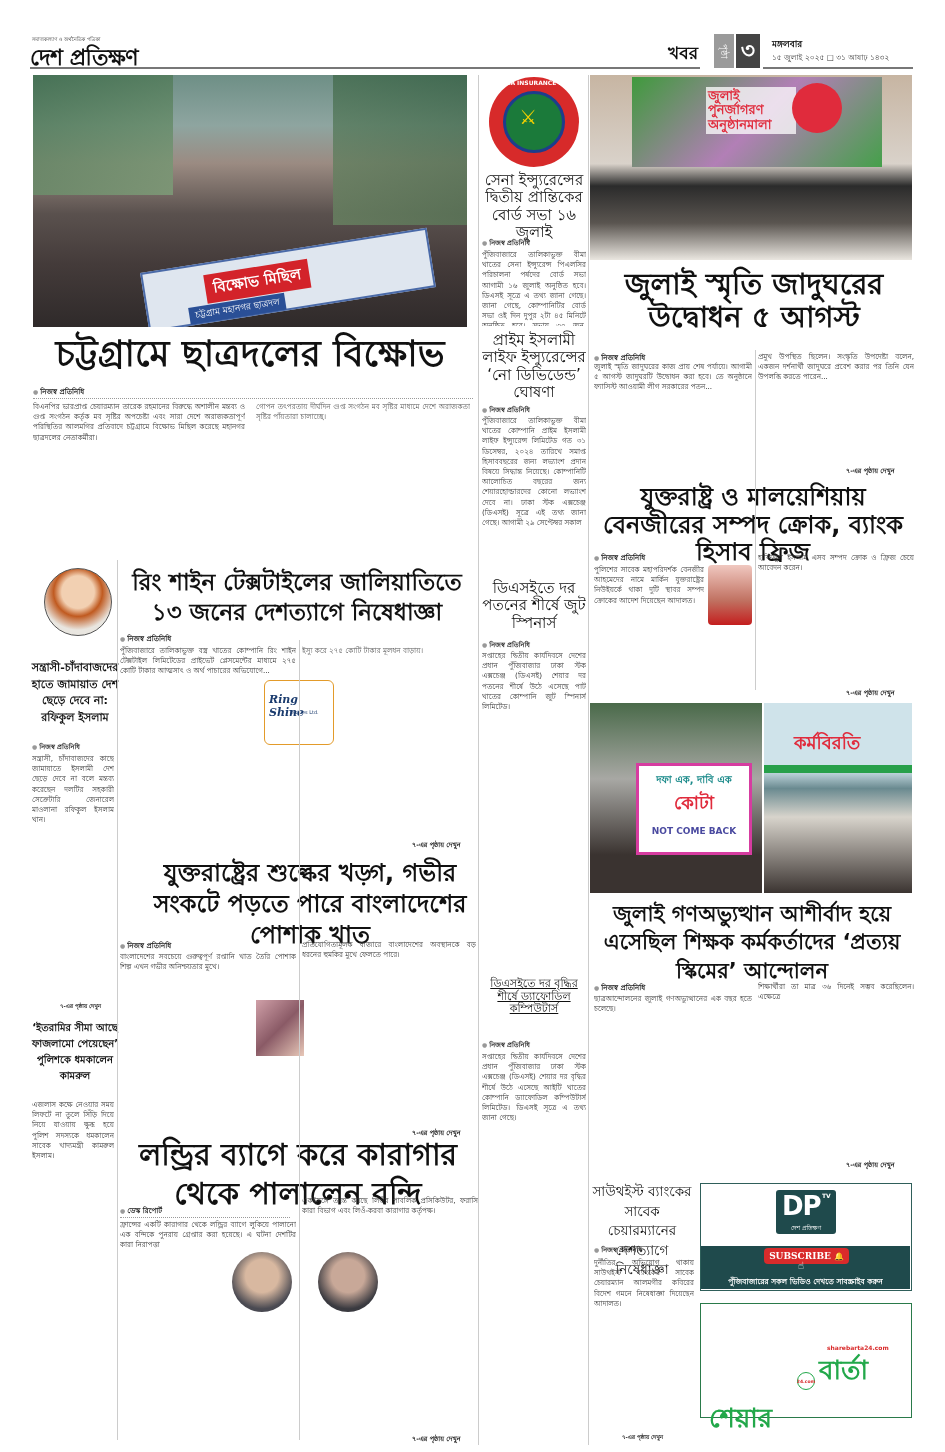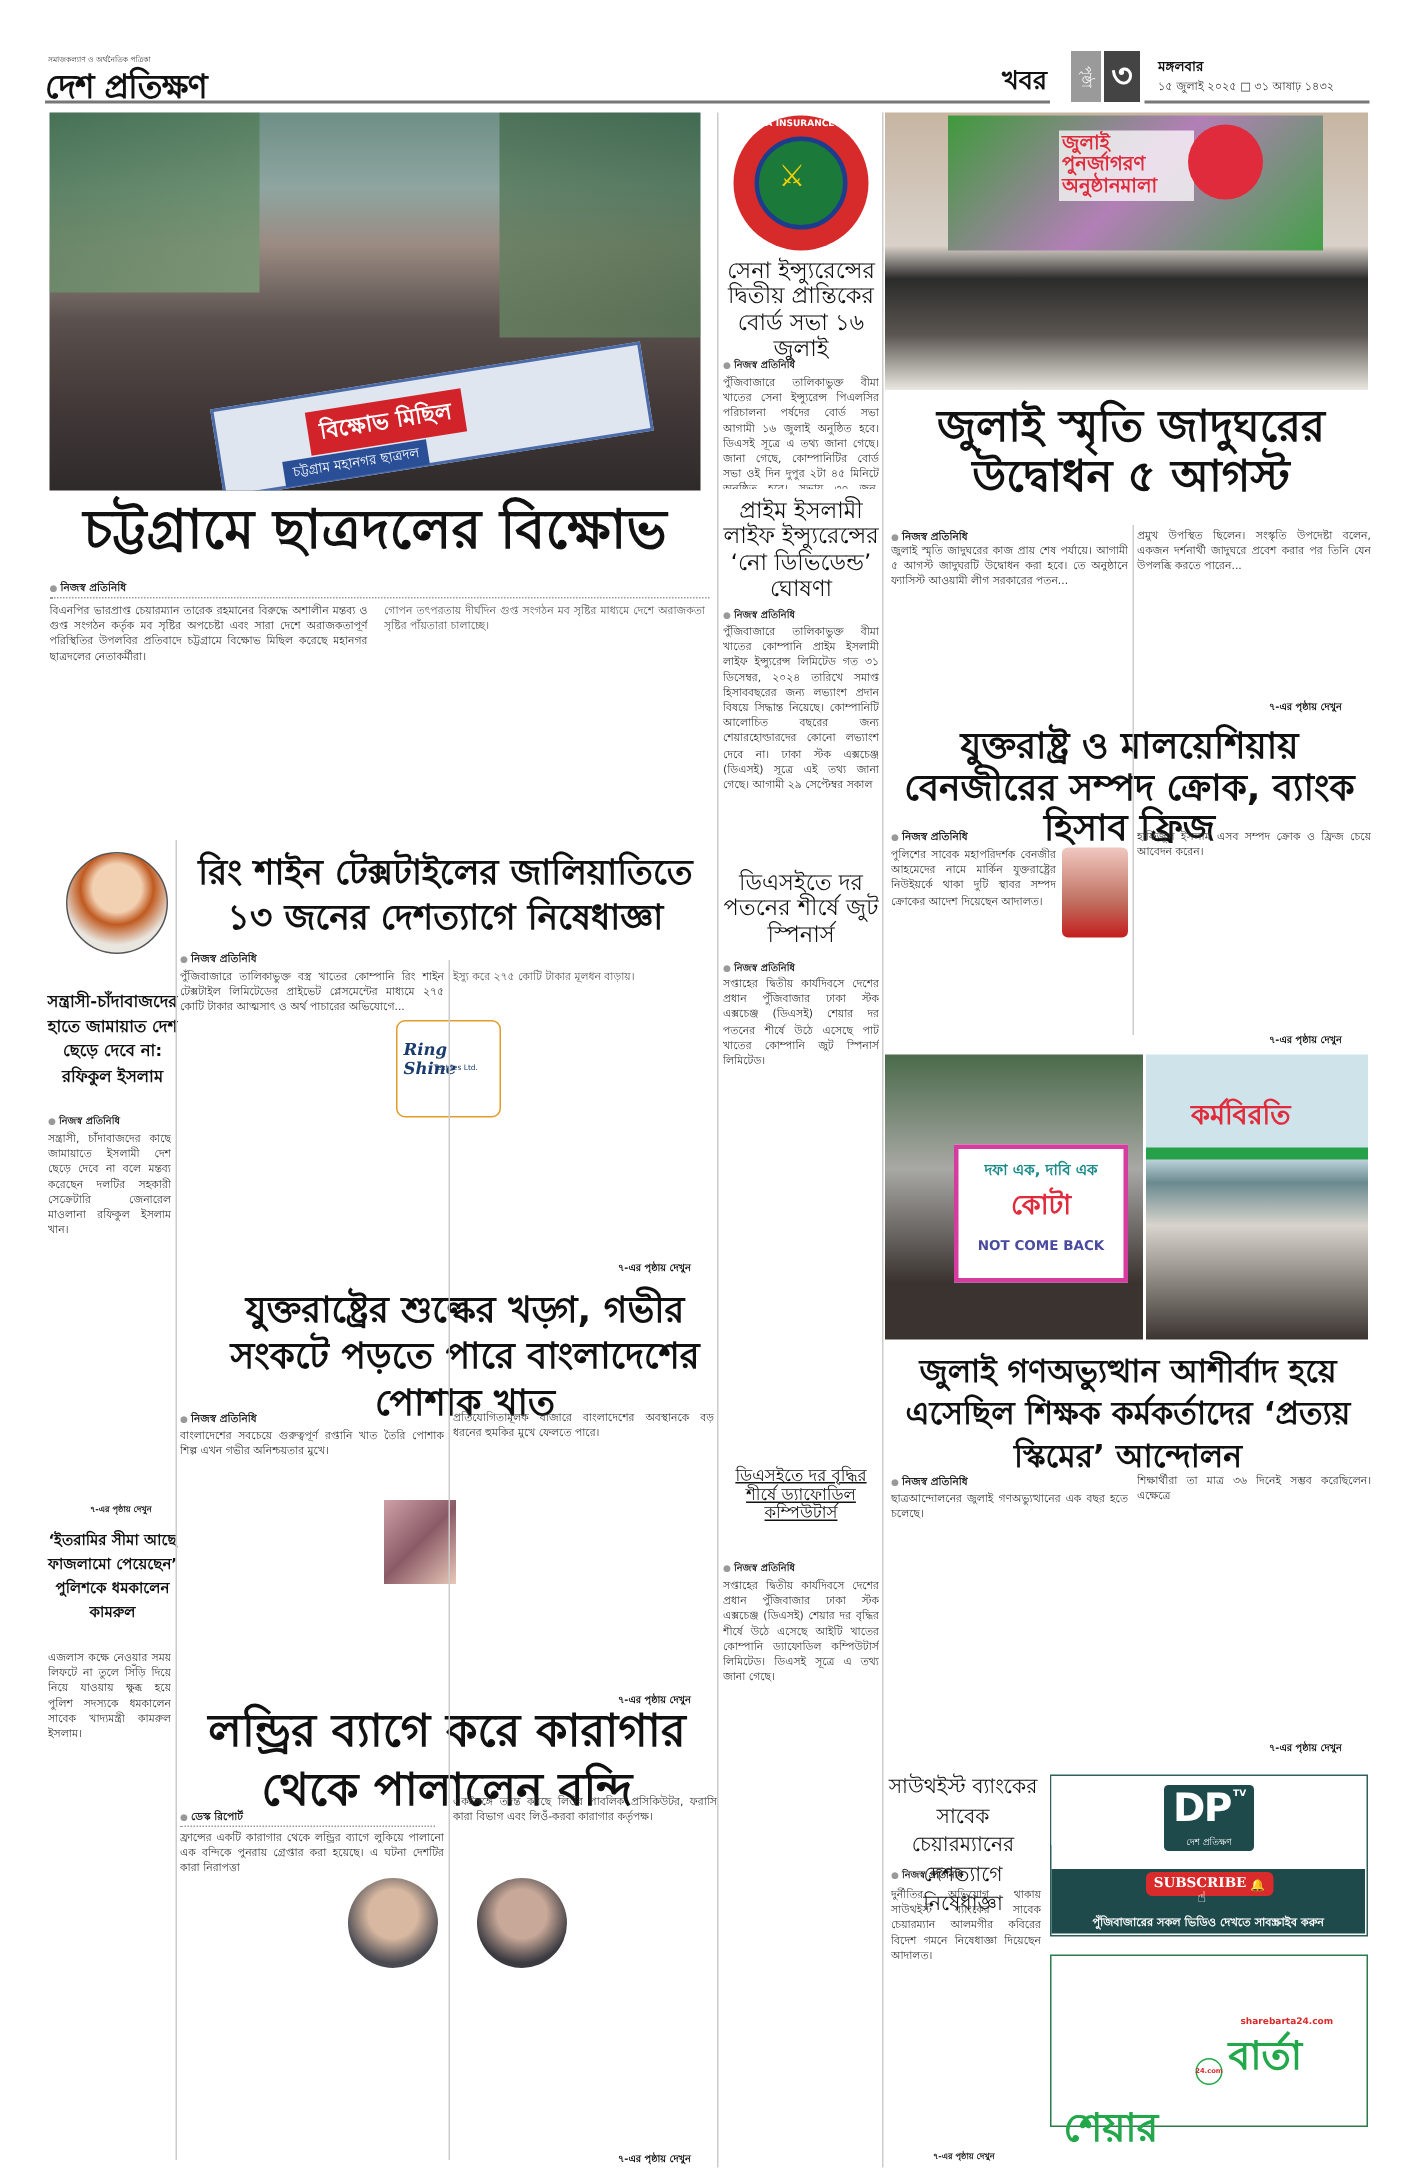--- a/index.html
+++ b/index.html
@@ -44,21 +44,21 @@
   <div style="position:absolute;left:0;top:0;width:140px;height:120px;background:linear-gradient(160deg,#3d6a4a,#7fa07a);opacity:.8;"></div>
   <div style="position:absolute;left:300px;top:0;width:134px;height:150px;background:linear-gradient(200deg,#2f5a3c,#6c8c66);opacity:.7;"></div>
   <div style="position:absolute;left:110px;top:175px;width:290px;height:60px;background:#dfe6ef;transform:rotate(-9deg);border:2px solid #4a6aa8;">
     <div style="position:absolute;left:60px;top:10px;padding:2px 8px;background:#d3232a;color:#fff;font-weight:bold;font-size:15px;">বিক্ষোভ মিছিল</div>
     <div style="position:absolute;left:40px;top:40px;padding:1px 6px;background:#2a4f96;color:#fff;font-size:9px;">চট্টগ্রাম মহানগর ছাত্রদল</div>
   </div>
 </div>
 <div class="abs headline" style="left:30px;top:333px;width:440px;font-size:36px;">চট্টগ্রামে ছাত্রদলের বিক্ষোভ</div>
 <div class="abs byline" style="left:33px;top:386px;">নিজস্ব প্রতিনিধি</div>
 <div class="abs dotrule" style="left:33px;top:398px;width:440px;"></div>
-<div class="abs body-text" style="left:33px;top:402px;width:212px;height:150px;">বিএনপির ভারপ্রাপ্ত চেয়ারম্যান তারেক রহমানের বিরুদ্ধে অশালীন মন্তব্য ও গুপ্ত সংগঠন কর্তৃক মব সৃষ্টির অপচেষ্টা এবং সারা দেশে অরাজকতাপূর্ণ পরিস্থিতির উপলবির প্রতিবাদে চট্টগ্রামে বিক্ষোভ মিছিল করেছে মহানগর ছাত্রদলের নেতাকর্মীরা।</div>
+<div class="abs body-text" style="left:33px;top:402px;width:212px;height:150px;">বিএনপির ভারপ্রাপ্ত চেয়ারম্যান তারেক রহমানের বিরুদ্ধে অশালীন মন্তব্য ও গুপ্ত সংগঠন কর্তৃক মব সৃষ্টির অপচেষ্টা এবং সারা দেশে অরাজকতাপূর্ণ পরিস্থিতির আলমগির প্রতিবাদে চট্টগ্রামে বিক্ষোভ মিছিল করেছে মহানগর ছাত্রদলের নেতাকর্মীরা।</div>
 <div class="abs body-text" style="left:256px;top:402px;width:214px;height:150px;color:#555;">গোপন তৎপরতায় দীর্ঘদিন গুপ্ত সংগঠন মব সৃষ্টির মাধ্যমে দেশে অরাজকতা সৃষ্টির পাঁয়তারা চালাচ্ছে।</div>
 
 <div class="abs" style="left:489px;top:77px;width:90px;height:90px;border-radius:50%;background:#d72a2a;">
   <div style="position:absolute;left:14px;top:14px;width:62px;height:62px;border-radius:50%;background:#1b7a3a;border:3px solid #1d3d8c;"></div>
   <div style="position:absolute;left:30px;top:28px;font-size:20px;color:#f5d000;">⚔</div>
   <div style="position:absolute;left:0;top:2px;width:90px;text-align:center;font-size:6px;color:#fff;font-weight:bold;">SENA INSURANCE PLC</div>
 </div>
 <div class="abs headline" style="left:481px;top:172px;width:106px;font-size:15px;font-weight:normal;">সেনা ইন্স্যুরেন্সের দ্বিতীয় প্রান্তিকের বোর্ড সভা ১৬ জুলাই</div>
 <div class="abs byline" style="left:482px;top:238px;font-size:6.5px;">নিজস্ব প্রতিনিধি</div>
 <div class="abs body-text" style="left:482px;top:250px;width:104px;height:76px;">পুঁজিবাজারে তালিকাভুক্ত বীমা খাতের সেনা ইন্স্যুরেন্স পিএলসির পরিচালনা পর্ষদের বোর্ড সভা আগামী ১৬ জুলাই অনুষ্ঠিত হবে। ডিএসই সূত্রে এ তথ্য জানা গেছে। জানা গেছে, কোম্পানিটির বোর্ড সভা ওই দিন দুপুর ২টা ৪৫ মিনিটে অনুষ্ঠিত হবে। সভায় ৩০ জুন, ২০২৫ পর্যন্ত কোম্পানির দ্বিতীয় প্রান্তিকের অনিরীক্ষিত আর্থিক প্রতিবেদন প্রকাশ করা হবে।</div>

